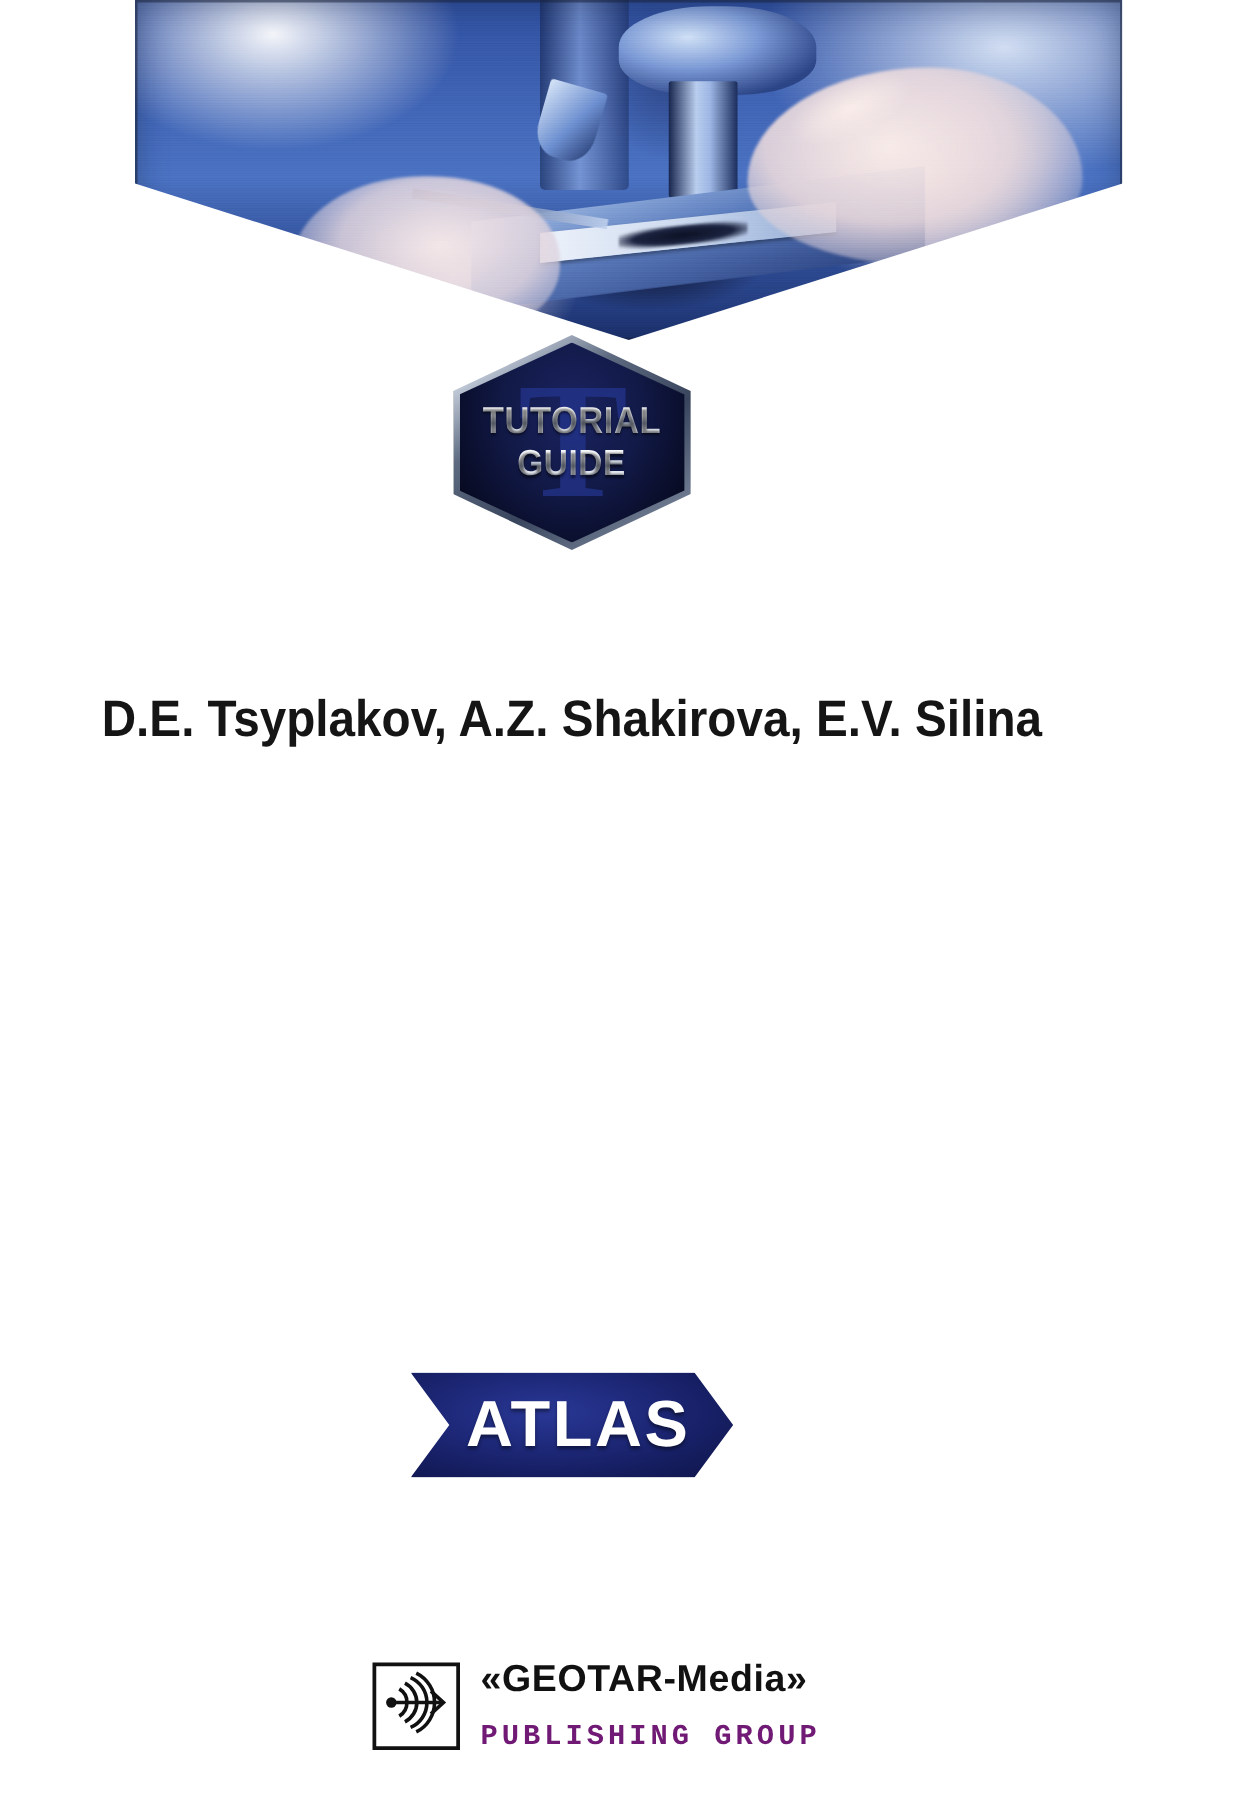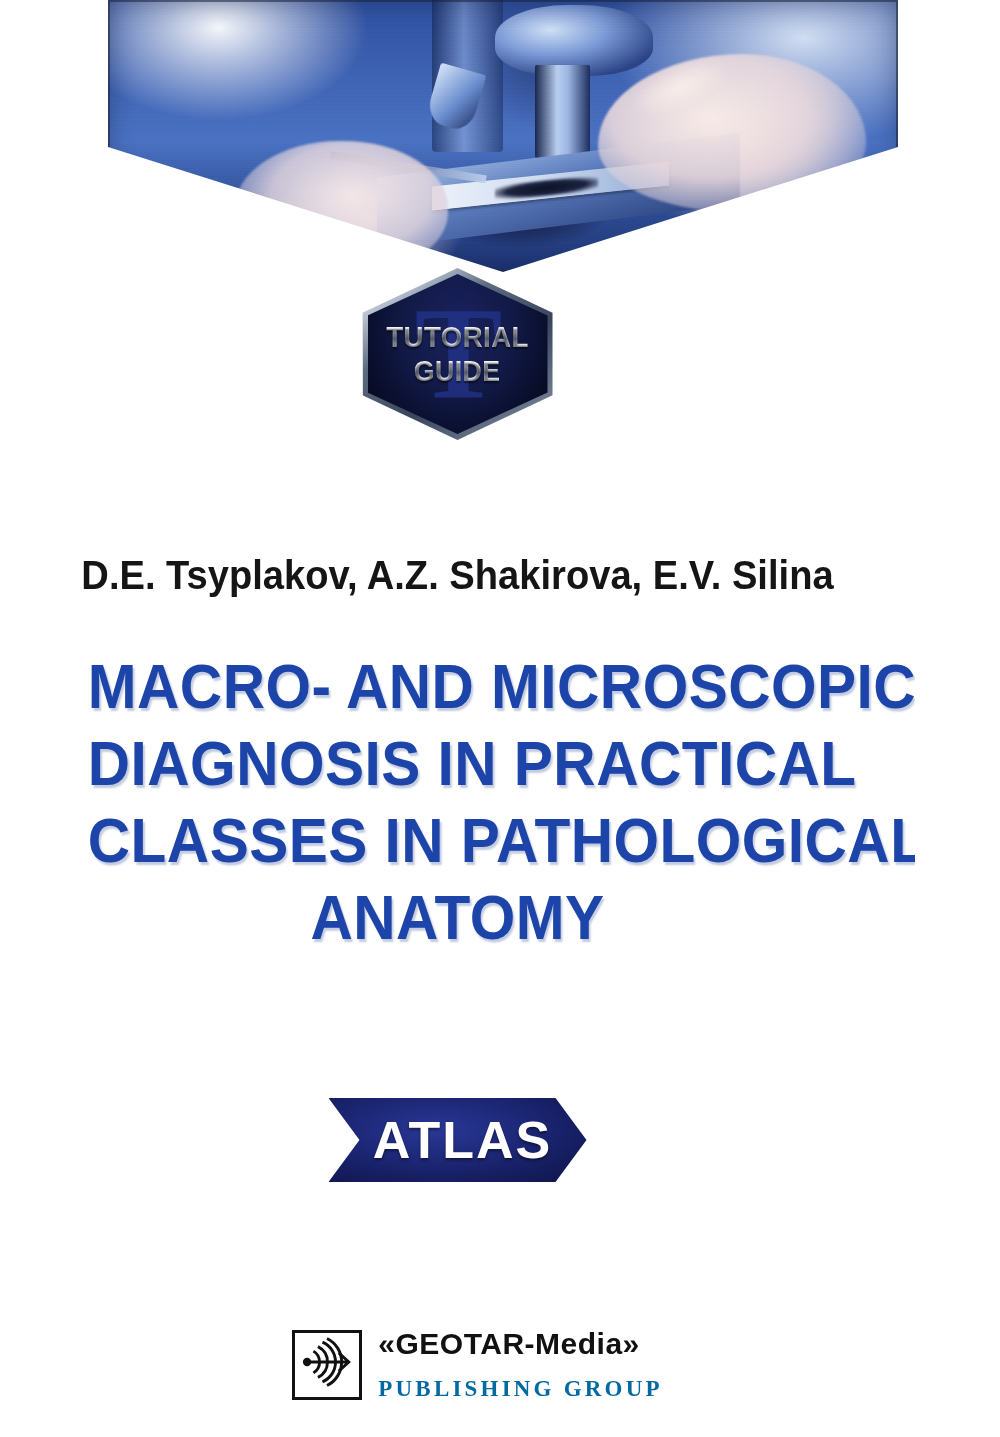--- a/index.html
+++ b/index.html
@@ -330,24 +330,24 @@
   }
   .pub-text { line-height: 1.05; }
   .pub-name {
     font-family: "Liberation Sans", sans-serif;
     font-weight: bold;
     font-size: 30px;
     color: #111111;
     letter-spacing: 0.5px;
   }
   .pub-sub {
-    font-family: Liberation Serif, serif;
+    font-family: Liberation Mono, monospace;
     font-weight: bold;
     font-size: 23px;
-    color: #0369a1;
+    color: #701a75;
     letter-spacing: 3.2px;
     margin-top: 17px;
   }
 </style>
 </head>
 <body>
 
 <div class="cover">
 
   <div class="photo-wrap">
@@ -373,26 +373,20 @@
       <div class="badge-watermark">T</div>
       <div class="badge-lines">
         <div class="badge-line">TUTORIAL</div>
         <div class="badge-line small">GUIDE</div>
       </div>
     </div>
   </div>
 
   <div class="authors">D.E. Tsyplakov, A.Z. Shakirova, E.V. Silina</div>
 
-  <div class="title">
-    <span class="title-line">MACRO- AND MICROSCOPIC</span>
-    <span class="title-line">DIAGNOSIS IN PRACTICAL</span>
-    <span class="title-line">CLASSES IN PATHOLOGICAL</span>
-    <span class="title-line">ANATOMY</span>
-  </div>
 
   <div class="atlas">
     <span class="atlas-label">ATLAS</span>
   </div>
 
   <div class="publisher">
     <div class="pub-mark">
       <svg viewBox="0 0 64 64" width="58" height="58" style="display:block;margin:0 auto;">
         <circle cx="10" cy="32" r="4.6" fill="#111"></circle>
         <path d="M17 20 A14 14 0 0 1 17 44" fill="none" stroke="#111" stroke-width="3.2"></path>

